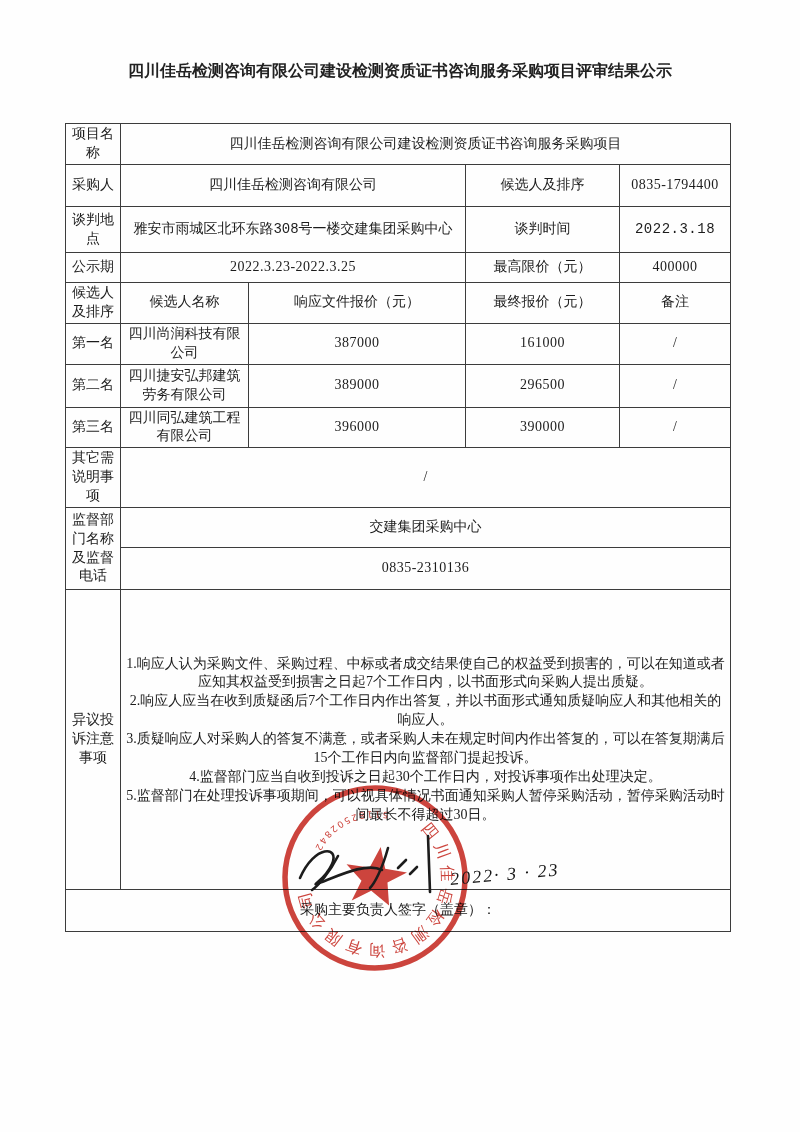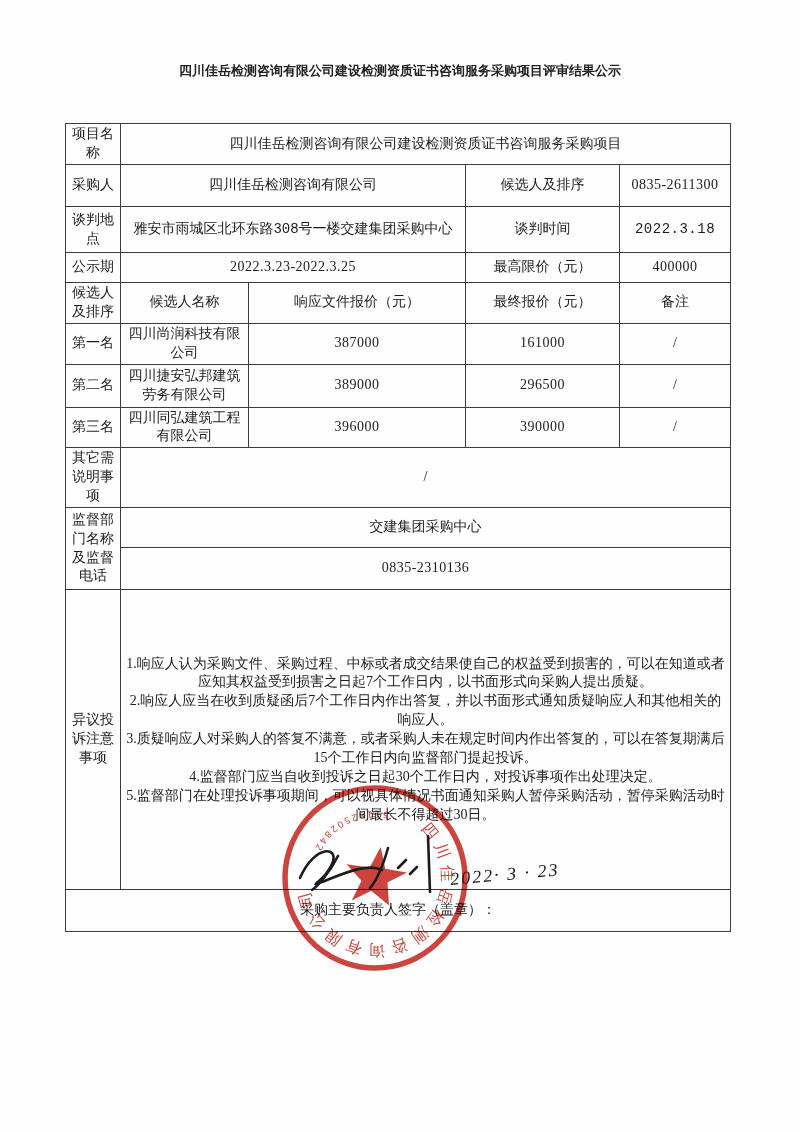--- a/index.html
+++ b/index.html
@@ -9,21 +9,21 @@
     font-family:"Liberation Serif","DejaVu Serif",serif;
     color:#1c1c1c;
     -webkit-font-smoothing:antialiased;
   }
   .page{position:relative;width:800px;height:1132px;background:#fefefe;overflow:hidden;}
 
   
   .title{
     position:absolute;top:57px;left:75px;width:650px;
     font-family:"Liberation Sans","DejaVu Sans",sans-serif;
-    font-weight:bold;font-size:13px;line-height:27px;
+    font-weight:bold;font-size:16px;line-height:27px;
     text-align:center;color:#222;
   }
 
   
   table.doc{
     position:absolute;left:65px;top:123px;
     width:665px;border-collapse:collapse;table-layout:fixed;
   }
   table.doc td{
     border:1.6px solid #3c3c3c;
@@ -88,21 +88,21 @@
     </colgroup>
     <tbody>
       <tr class="r1">
         <td class="lab">项目名称</td>
         <td class="big-val" colspan="4">四川佳岳检测咨询有限公司建设检测资质证书咨询服务采购项目</td>
       </tr>
       <tr class="r2">
         <td class="lab">采购人</td>
         <td colspan="2">四川佳岳检测咨询有限公司</td>
         <td class="hdr">候选人及排序</td>
-        <td class="num">0835-2611300</td>
+        <td class="num">0835-1794400</td>
       </tr>
       <tr class="r3">
         <td class="lab">谈判地点</td>
         <td class="addr" colspan="2">雅安市雨城区北环东路308号一楼交建集团采购中心</td>
         <td class="hdr">谈判时间</td>
         <td class="num">2022.3.18</td>
       </tr>
       <tr class="r4">
         <td class="lab">公示期</td>
         <td class="num" colspan="2">2022.3.23-2022.3.25</td>

